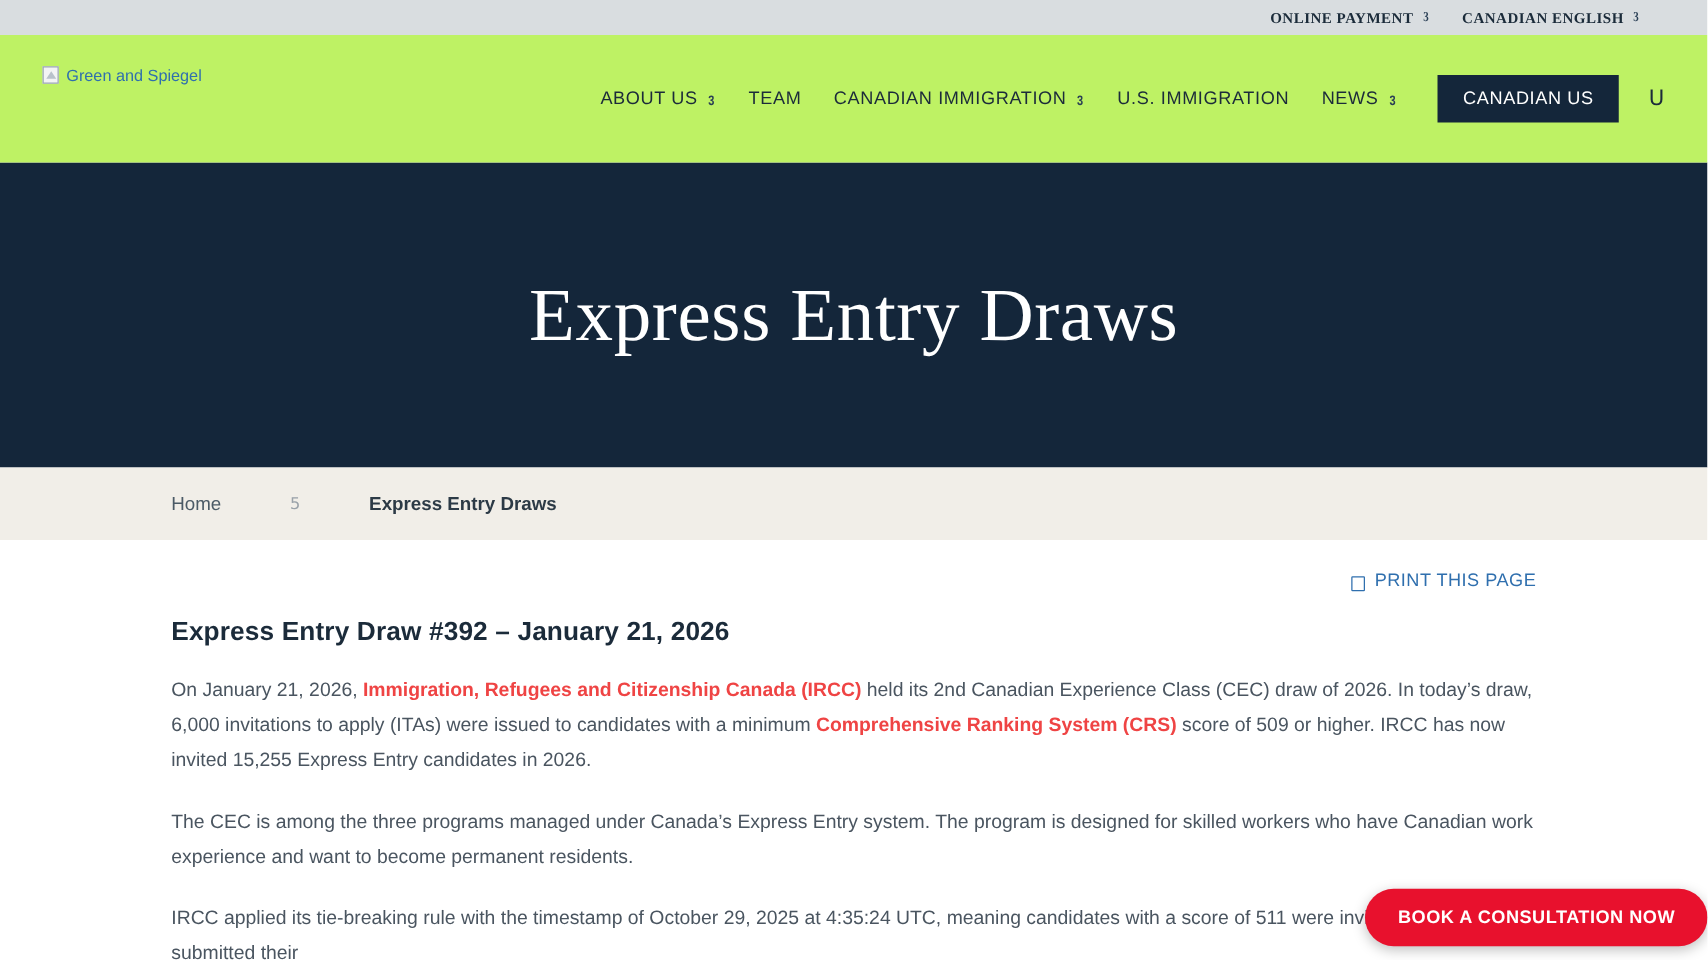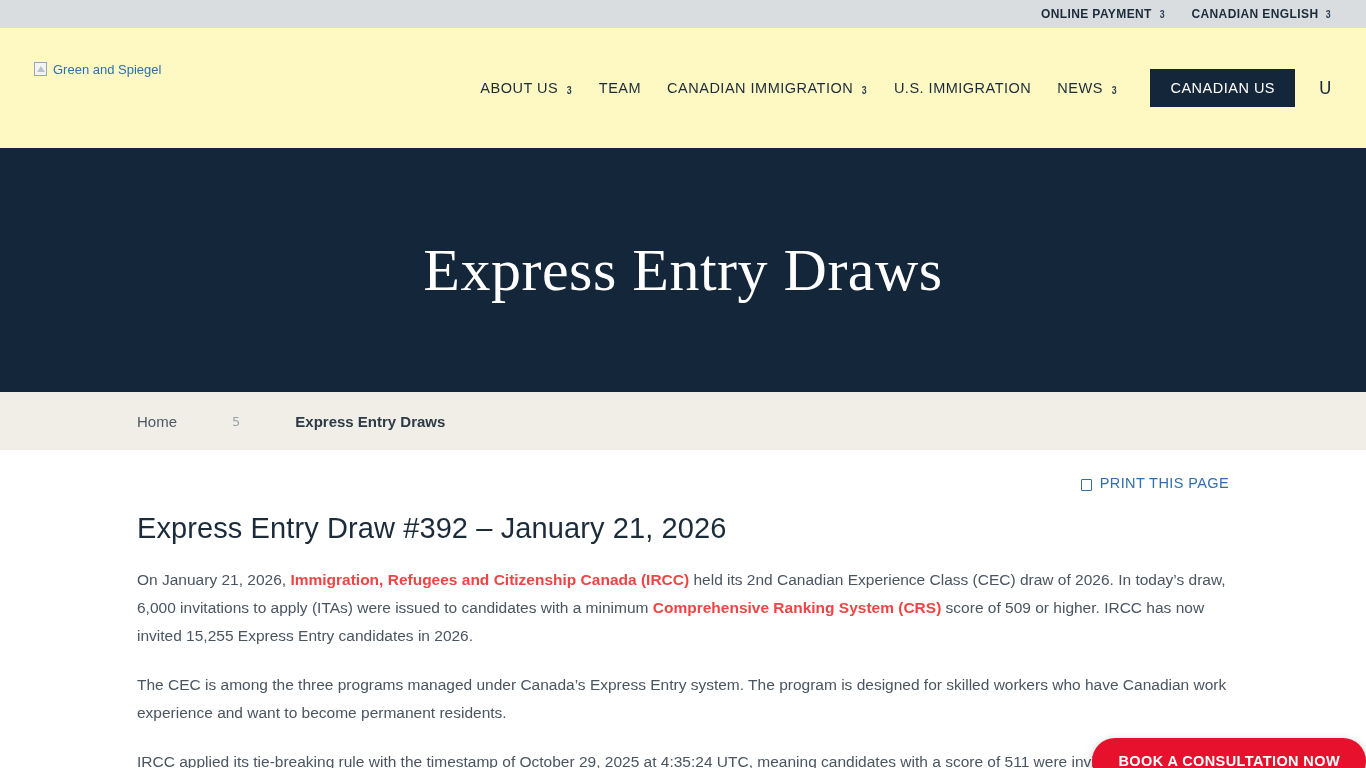--- a/index.html
+++ b/index.html
@@ -11,44 +11,45 @@
     font-family: "Liberation Sans", sans-serif;
   }
 
   
   .topbar {
     height: 28px;
     background: #d9dde0;
     display: flex;
     align-items: center;
     justify-content: flex-end;
-    padding-right: 34px;
+    padding-right: 54px;
     font-size: 12px;
     letter-spacing: 0.4px;
     color: #1b2b3a;
+    font-family: Liberation Serif, serif;
   }
   .topbar-item {
     display: flex;
     align-items: center;
     gap: 7px;
     margin-left: 26px;
     font-weight: 600;
     cursor: pointer;
   }
   .caret {
     font-size: 11px;
     color: #2a3f55;
     font-weight: 700;
     transform: scaleX(0.8);
   }
 
   
   .header {
-    height: 120px;
-    background: #fef9c3;
+    height: 102px;
+    background: #bef264;
     display: flex;
     align-items: center;
     padding: 0 34px;
     position: relative;
   }
   .logo-broken {
     display: flex;
     align-items: center;
     gap: 6px;
     font-size: 13px;
@@ -161,22 +162,22 @@
     letter-spacing: 0.4px;
     cursor: pointer;
   }
   .printer-glyph {
     width: 11px; height: 12px;
     border: 1px solid #2f6fae;
     border-radius: 1px;
     display: inline-block;
   }
   .article-title {
-    font-size: 29px;
-    font-weight: 400;
+    font-size: 21px;
+    font-weight: 700;
     color: #1b2b3a;
     margin-top: 21px;
     letter-spacing: 0.1px;
   }
   .para {
     font-size: 15.5px;
     line-height: 28px;
     color: #4a5560;
     margin-top: 21px;
     max-width: 1092px;

